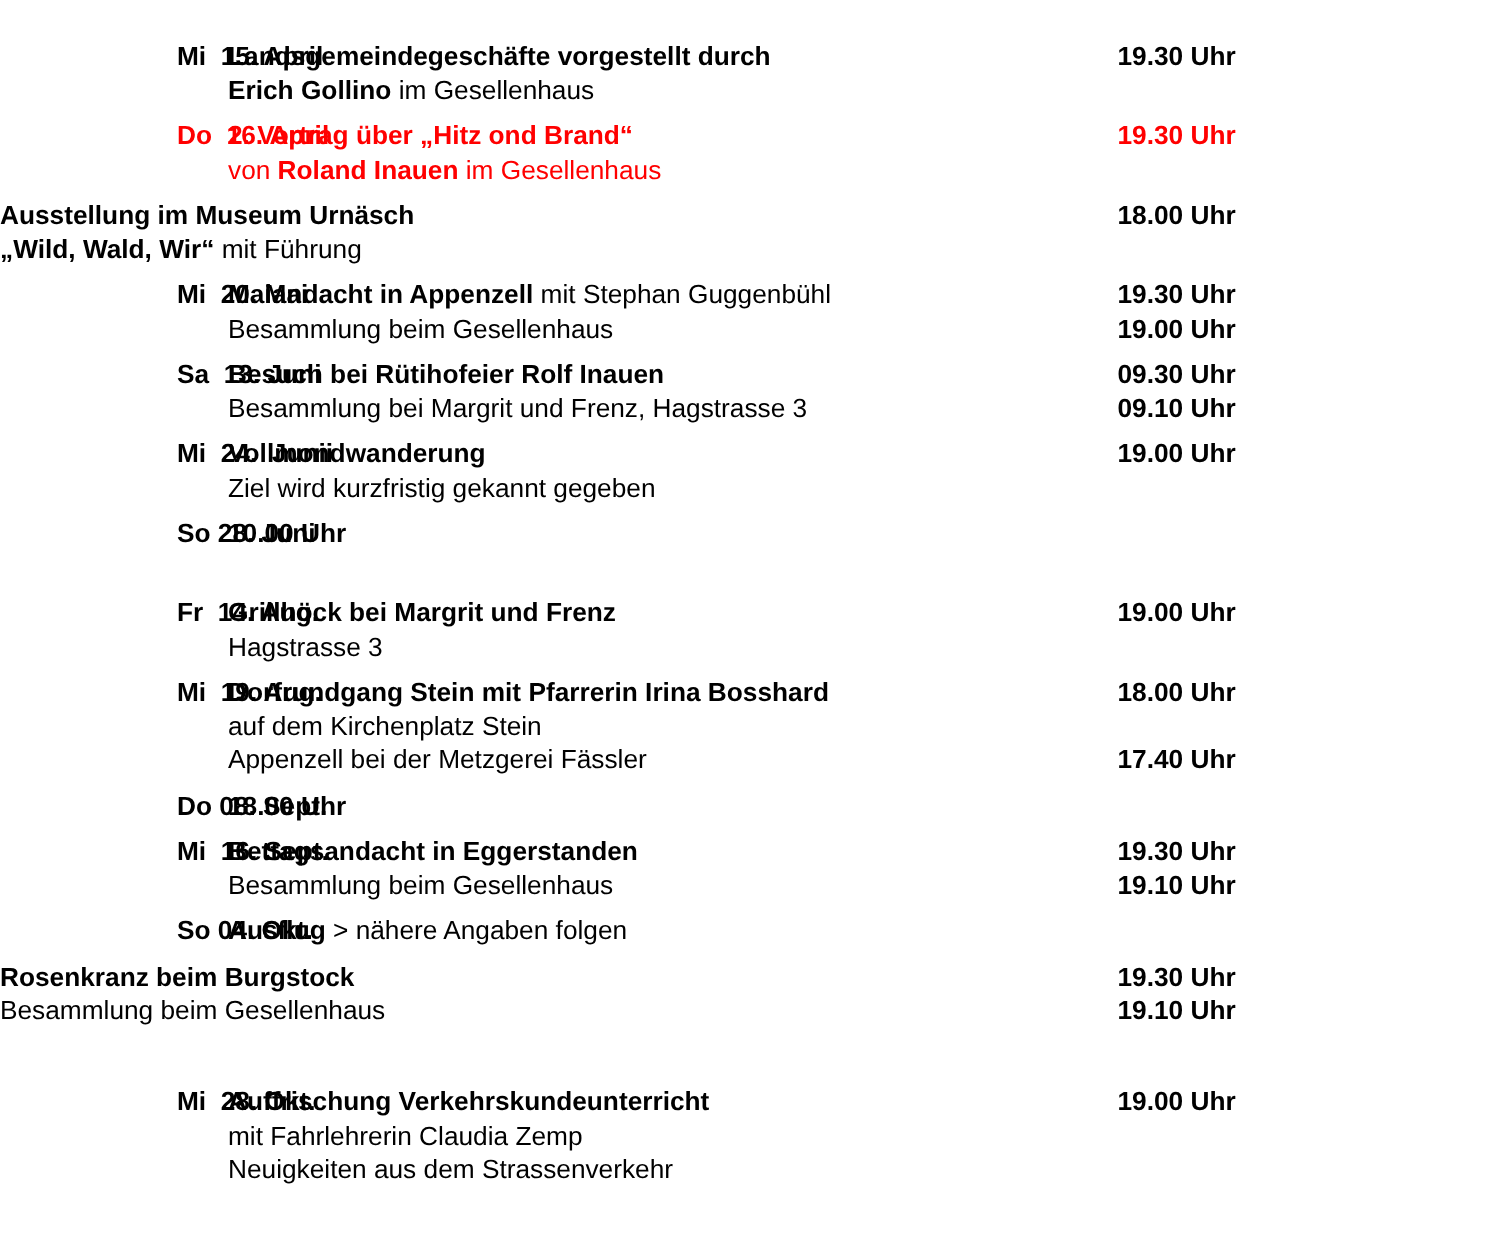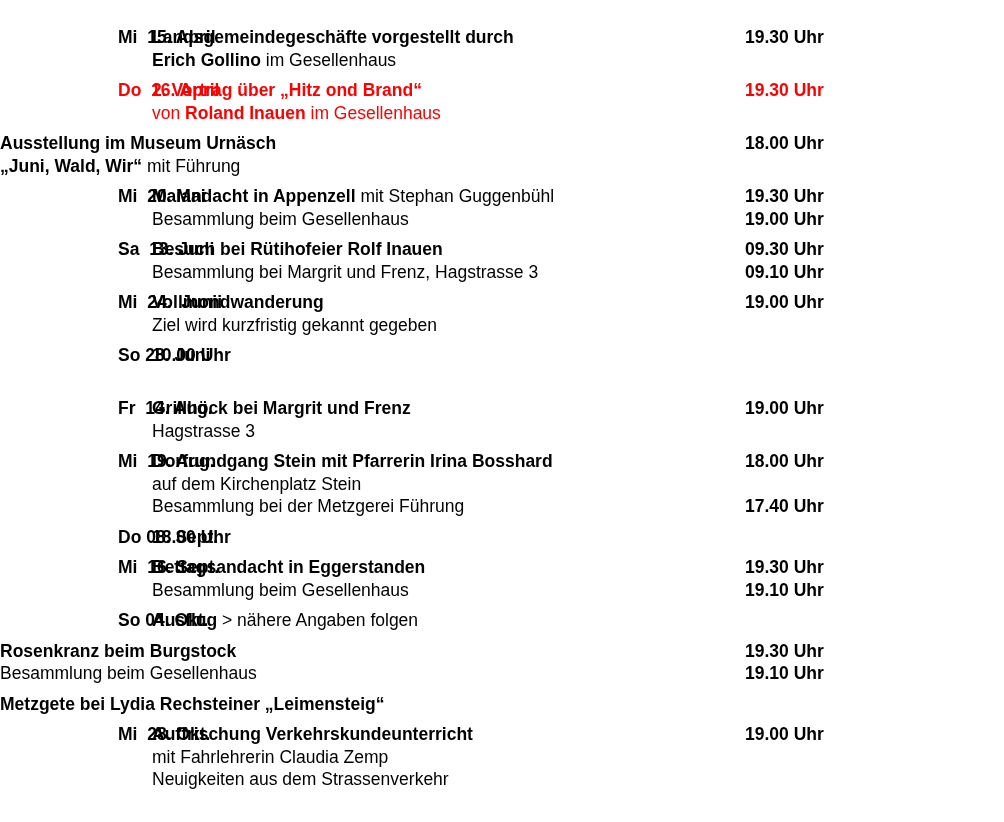--- a/index.html
+++ b/index.html
@@ -92,21 +92,21 @@
       <div class="col-date red">Do  16. April</div>
       <div class="col-desc red">
         <span class="desc-line"><span class="b">2. Vortrag über „Hitz ond Brand“</span></span>
         <span class="desc-line"><span class="n">von </span><span class="b">Roland Inauen</span><span class="n"> im Gesellenhaus</span></span>
       </div>
       <div class="col-time red"><span class="time-line">19.30 Uhr</span><span class="time-line"></span></div>
     </div>
     <div class="event-row">
       <div class="col-desc">
         <span class="desc-line"><span class="b">Ausstellung im Museum Urnäsch</span></span>
-        <span class="desc-line"><span class="b">„Juni, Wald, Wir“</span><span class="n"> mit Führung</span></span>
+        <span class="desc-line"><span class="b">„Wild, Wald, Wir“</span><span class="n"> mit Führung</span></span>
       </div>
       <div class="col-time"><span class="time-line">18.00 Uhr</span><span class="time-line"></span></div>
     </div>
     <div class="event-row">
       <div class="col-date">Mi  20. Mai</div>
       <div class="col-desc">
         <span class="desc-line"><span class="b">Maiandacht in Appenzell</span><span class="n"> mit Stephan Guggenbühl</span></span>
         <span class="desc-line"><span class="n">Besammlung beim Gesellenhaus</span></span>
       </div>
       <div class="col-time"><span class="time-line">19.30 Uhr</span><span class="time-line">19.00 Uhr</span></div>
@@ -137,21 +137,21 @@
         <span class="desc-line"><span class="b">Grillhöck bei Margrit und Frenz</span></span>
         <span class="desc-line"><span class="n">Hagstrasse 3</span></span>
       </div>
       <div class="col-time"><span class="time-line">19.00 Uhr</span><span class="time-line"></span></div>
     </div>
     <div class="event-row">
       <div class="col-date">Mi  19. Aug.</div>
       <div class="col-desc">
         <span class="desc-line"><span class="b">Dorfrundgang Stein mit Pfarrerin Irina Bosshard</span></span>
         <span class="desc-line"><span class="n">auf dem Kirchenplatz Stein</span></span>
-        <span class="desc-line"><span class="n">Besammlung bei der Metzgerei Führung</span></span>
+        <span class="desc-line"><span class="n">Appenzell bei der Metzgerei Fässler</span></span>
       </div>
       <div class="col-time"><span class="time-line">18.00 Uhr</span><span class="time-line"></span><span class="time-line">17.40 Uhr</span></div>
     </div>
     <div class="event-row">
       <div class="col-date">Do 08. Sept.</div>
       <div class="col-time"><span class="time-line">18.00 Uhr</span></div>
     </div>
     <div class="event-row">
       <div class="col-date">Mi  16. Sept.</div>
       <div class="col-desc">
@@ -168,23 +168,20 @@
       <div class="col-time"><span class="time-line"></span></div>
     </div>
     <div class="event-row">
       <div class="col-desc">
         <span class="desc-line"><span class="b">Rosenkranz beim Burgstock</span></span>
         <span class="desc-line"><span class="n">Besammlung beim Gesellenhaus</span></span>
       </div>
       <div class="col-time"><span class="time-line">19.30 Uhr</span><span class="time-line">19.10 Uhr</span></div>
     </div>
     <div class="event-row">
-      <div class="col-desc">
-        <span class="desc-line"><span class="b">Metzgete bei Lydia Rechsteiner „Leimensteig“</span></span>
-      </div>
       <div class="col-time"><span class="time-line"></span></div>
     </div>
     <div class="event-row">
       <div class="col-date">Mi  28. Okt.</div>
       <div class="col-desc">
         <span class="desc-line"><span class="b">Auffrischung Verkehrskundeunterricht</span></span>
         <span class="desc-line"><span class="n">mit Fahrlehrerin Claudia Zemp</span></span>
         <span class="desc-line"><span class="n">Neuigkeiten aus dem Strassenverkehr</span></span>
       </div>
       <div class="col-time"><span class="time-line">19.00 Uhr</span><span class="time-line"></span><span class="time-line"></span></div>

